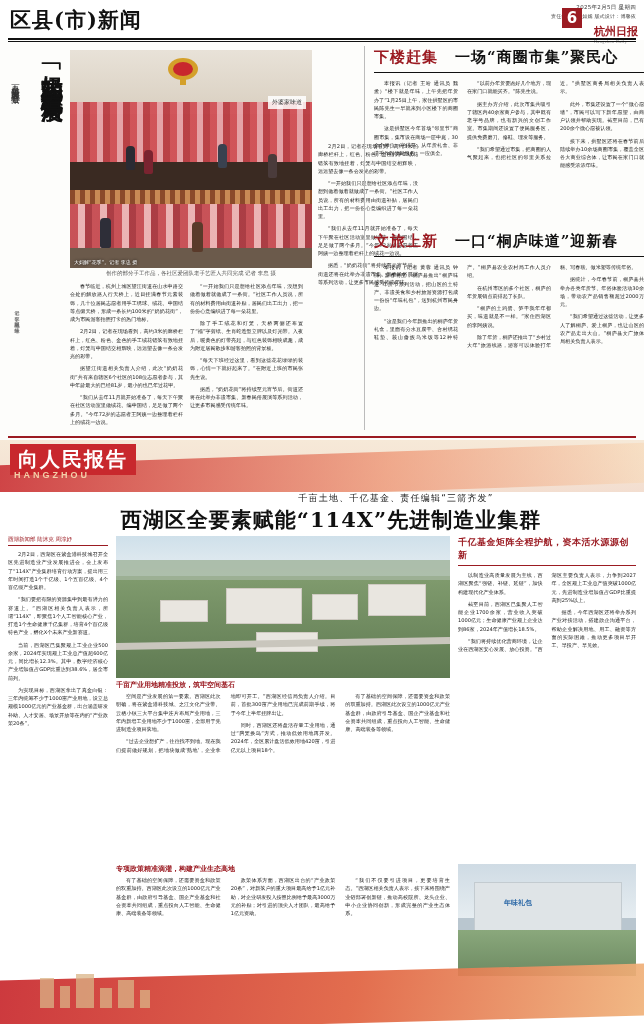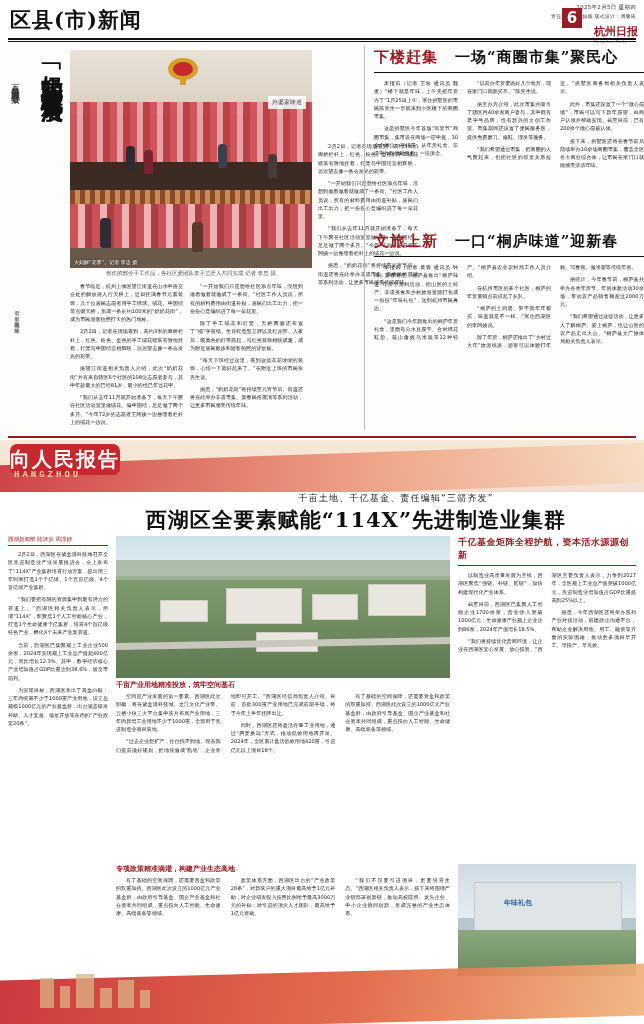--- a/index.html
+++ b/index.html
@@ -61,25 +61,25 @@
   .cols2{column-count:3;column-gap:9px;}
   .cols2 .body-txt p{text-indent:10px;}
 
   
   .midrule{position:absolute;left:8px;top:436px;width:628px;height:2px;background:#9b1b22;}
 
   
   .botsec{position:absolute;left:0;top:440px;width:644px;height:584px;background:#fff;}
   .banner{position:absolute;left:0;top:0;width:644px;height:52px;background:linear-gradient(180deg,#f6e9d8,#f3ded0);overflow:hidden;}
   .banner-wave{position:absolute;left:0;top:14px;width:644px;height:40px;background:linear-gradient(105deg,rgba(200,40,45,.85),rgba(235,120,80,.55) 60%,rgba(250,210,160,.3));transform:skewY(-2deg);}
-  .banner-title{position:absolute;left:10px;top:4px;font-family:"DejaVu Serif","Liberation Serif",serif;font-size:20px;font-weight:bold;color:#fff;background:#c8282d;padding:2px 0;letter-spacing:2px;border-radius:7px;}
-  .banner-sub{position:absolute;left:14px;top:30px;font-size:9px;letter-spacing:3px;color:#f3cfa8;font-weight:bold;font-family:Liberation Mono, monospace;}
+  .banner-title{position:absolute;left:10px;top:4px;font-family:"DejaVu Serif","Liberation Serif",serif;font-size:20px;font-weight:bold;color:#fff;background:#c8282d;padding:2px 8px;letter-spacing:2px;}
+  .banner-sub{position:absolute;left:14px;top:30px;font-size:9px;letter-spacing:3px;color:#f3cfa8;font-weight:bold;font-family:Liberation Sans, sans-serif;}
 
   .b-kicker{position:absolute;left:186px;top:52px;width:420px;text-align:center;font-size:9px;color:#222;letter-spacing:1.2px;}
-  .b-title{position:absolute;left:96px;top:66px;width:470px;text-align:right;font-family:"DejaVu Serif","Liberation Serif",serif;font-size:21px;font-weight:bold;letter-spacing:1px;color:#111;}
+  .b-title{position:absolute;left:96px;top:66px;width:470px;text-align:center;font-family:"DejaVu Serif","Liberation Serif",serif;font-size:21px;font-weight:bold;letter-spacing:1px;color:#111;}
 
   .b-left{position:absolute;left:8px;top:96px;width:100px;}
   .b-left-hd{font-size:5.5px;color:#9b1b22;border-bottom:1px solid #9b1b22;padding-bottom:2px;margin-bottom:4px;}
   .b-photo{position:absolute;left:116px;top:96px;width:334px;height:142px;overflow:hidden;background:#8fa67f;}
   .bp-sky{position:absolute;left:0;top:0;width:334px;height:40px;background:linear-gradient(#cfe0ea,#e7eef2);}
   .bp-hill{position:absolute;left:0;top:24px;width:334px;height:26px;background:#9fb39a;opacity:.8;}
   .bp-green{position:absolute;left:0;top:44px;width:334px;height:98px;background:linear-gradient(#7f9a6d,#5f7a52);}
   .bp-bld{position:absolute;background:#e9e6e0;border:1px solid #cfcac2;}
   .bp-road{position:absolute;left:0;top:104px;width:334px;height:7px;background:#c9c6bd;transform:rotate(-1deg);}
 

